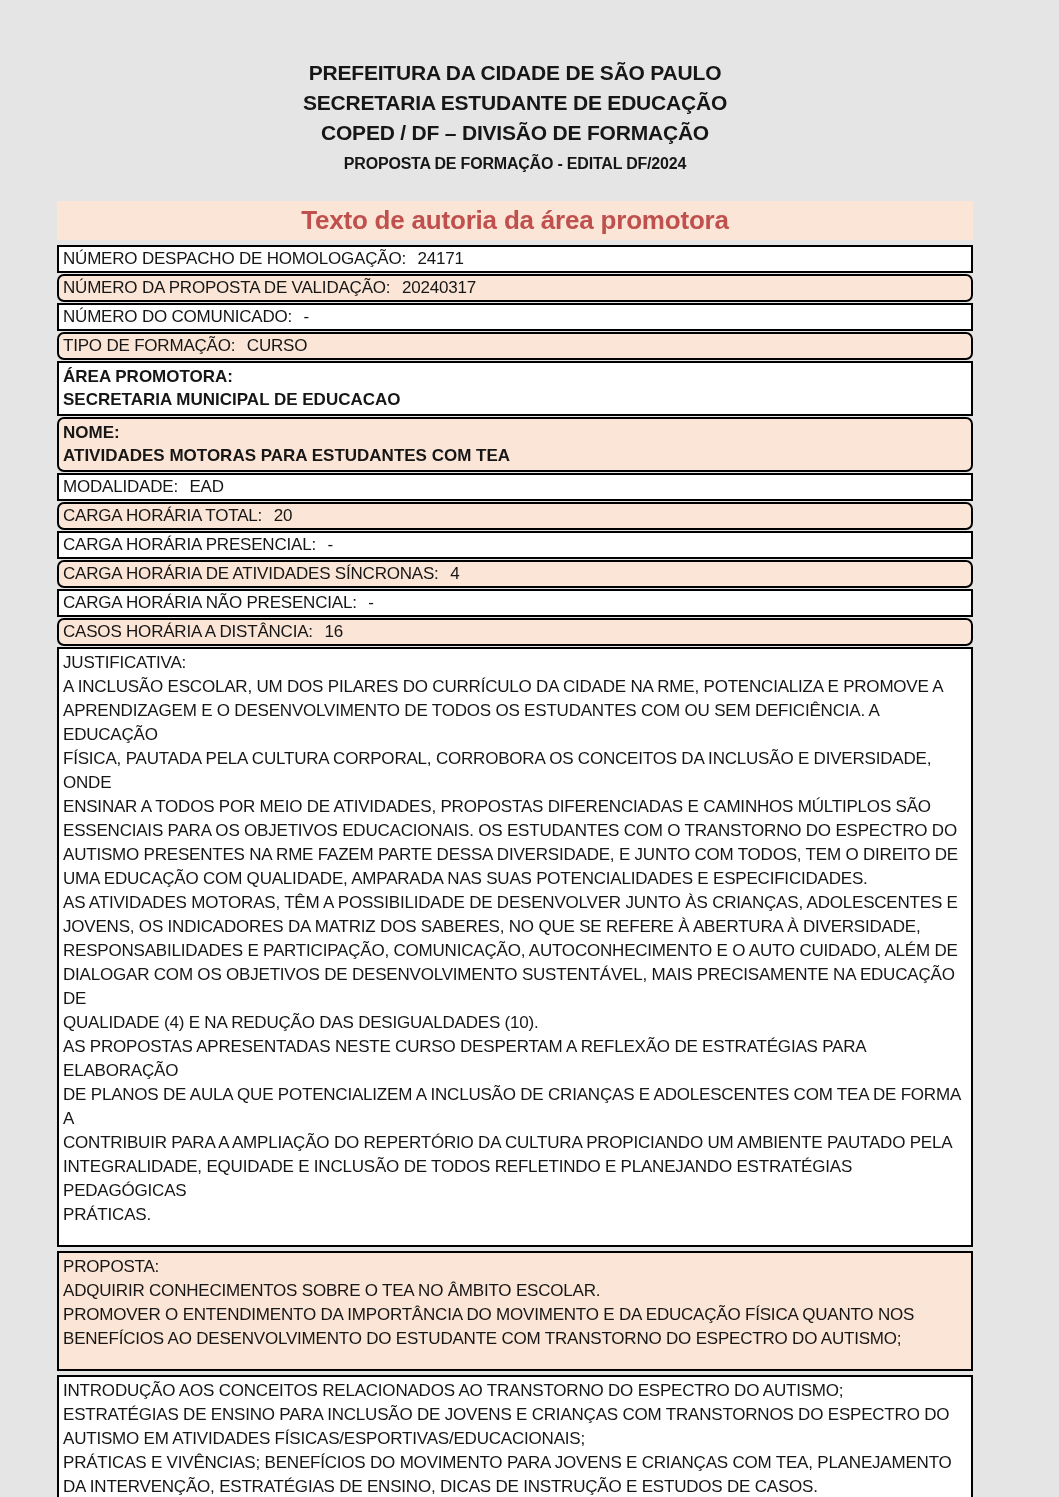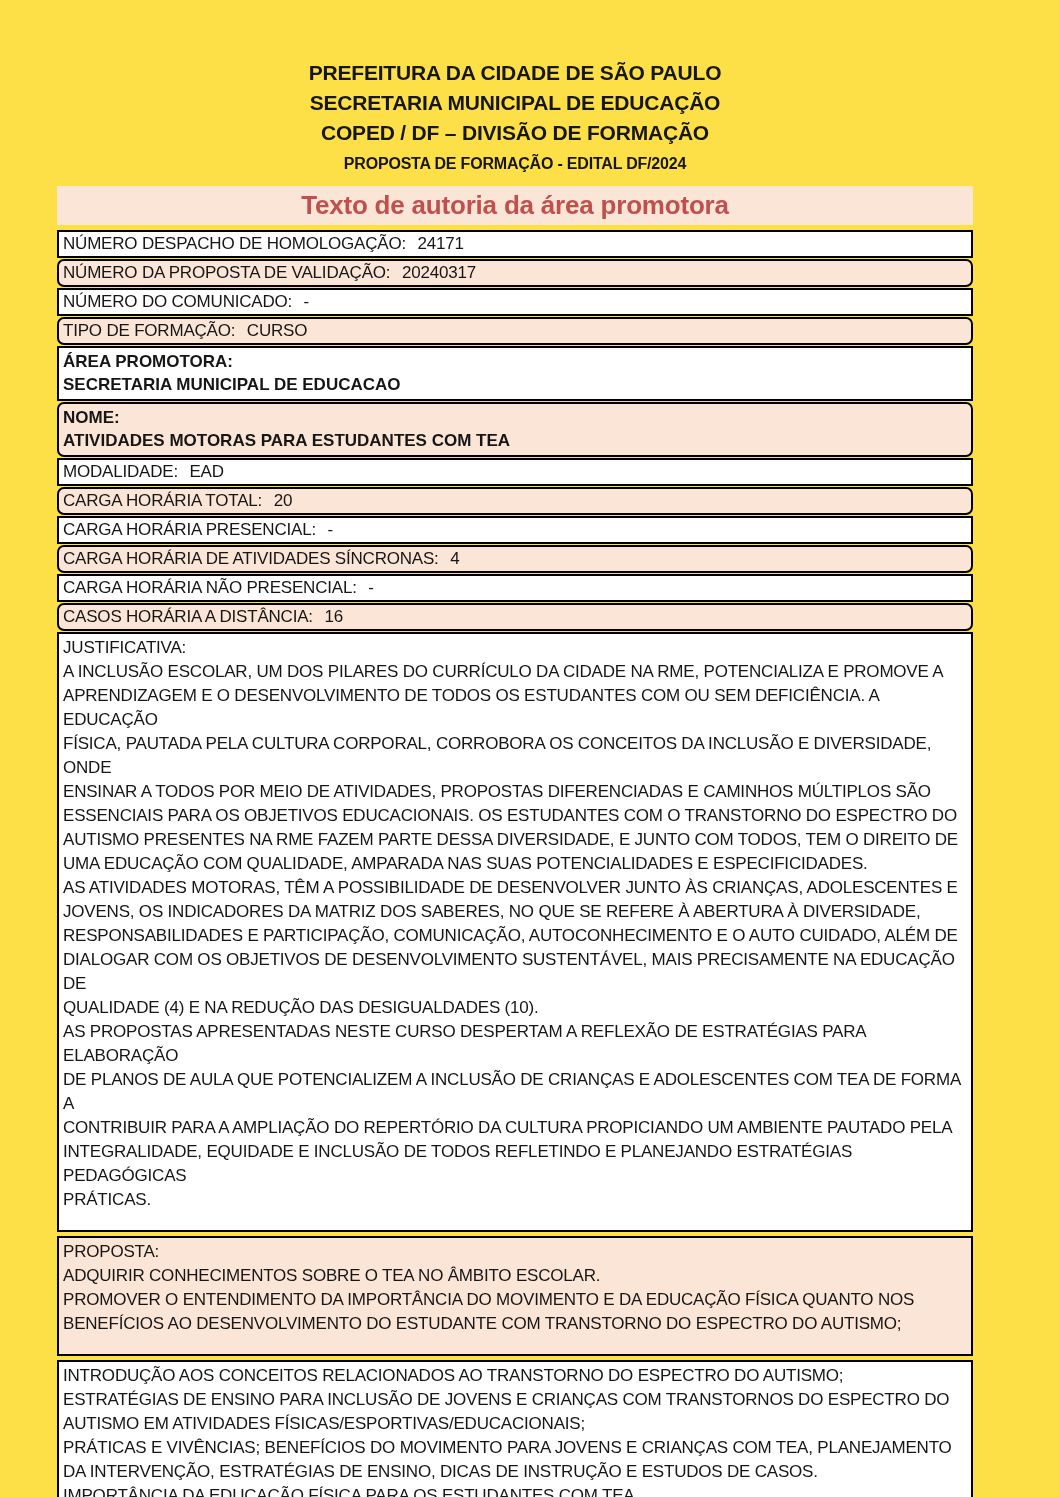--- a/index.html
+++ b/index.html
@@ -8,31 +8,31 @@
     --ink:#161616;
     --border:#000000;
   }
   *{box-sizing:border-box;margin:0;padding:0;}
   html,body{width:1059px;height:1497px;background:#ffffff;overflow:hidden;}
   body{
     font-family:"Liberation Sans","DejaVu Sans",sans-serif;
     color:var(--ink);
     letter-spacing:-0.2px;
   }
-  .page{width:1059px;height:1497px;position:relative;background:#fde047;}
+  .page{width:1059px;height:1497px;position:relative;background:#e5e5e5;}
   .content{width:916px;margin-left:57px;}
 
   
   .doc-header{padding-top:58px;text-align:center;font-weight:700;}
   .doc-header .h-line{font-size:21px;line-height:30px;}
   .doc-header .h-line.big{font-size:16px;line-height:32px;}
 
   
   .banner{
-    margin-top:6px;
+    margin-top:21px;
     background:var(--peach);
     text-align:center;
     padding:4px 0 5px 0;
     margin-bottom:5px;
   }
   .banner span{
     color:var(--red);
     font-weight:700;
     font-size:26px;
     line-height:30px;
@@ -67,21 +67,21 @@
   .sec-body{white-space:pre-line;}
 </style>
 </head>
 <body>
 
 <div class="page">
   <div class="content">
 
     <header class="doc-header">
       <div class="h-line">PREFEITURA DA CIDADE DE SÃO PAULO</div>
-      <div class="h-line">SECRETARIA MUNICIPAL DE EDUCAÇÃO</div>
+      <div class="h-line">SECRETARIA ESTUDANTE DE EDUCAÇÃO</div>
       <div class="h-line">COPED / DF – DIVISÃO DE FORMAÇÃO</div>
       <div class="h-line big">PROPOSTA DE FORMAÇÃO - EDITAL DF/2024</div>
     </header>
 
     <div class="banner">
       <span>Texto de autoria da área promotora</span>
     </div>
 
     <main>
 

